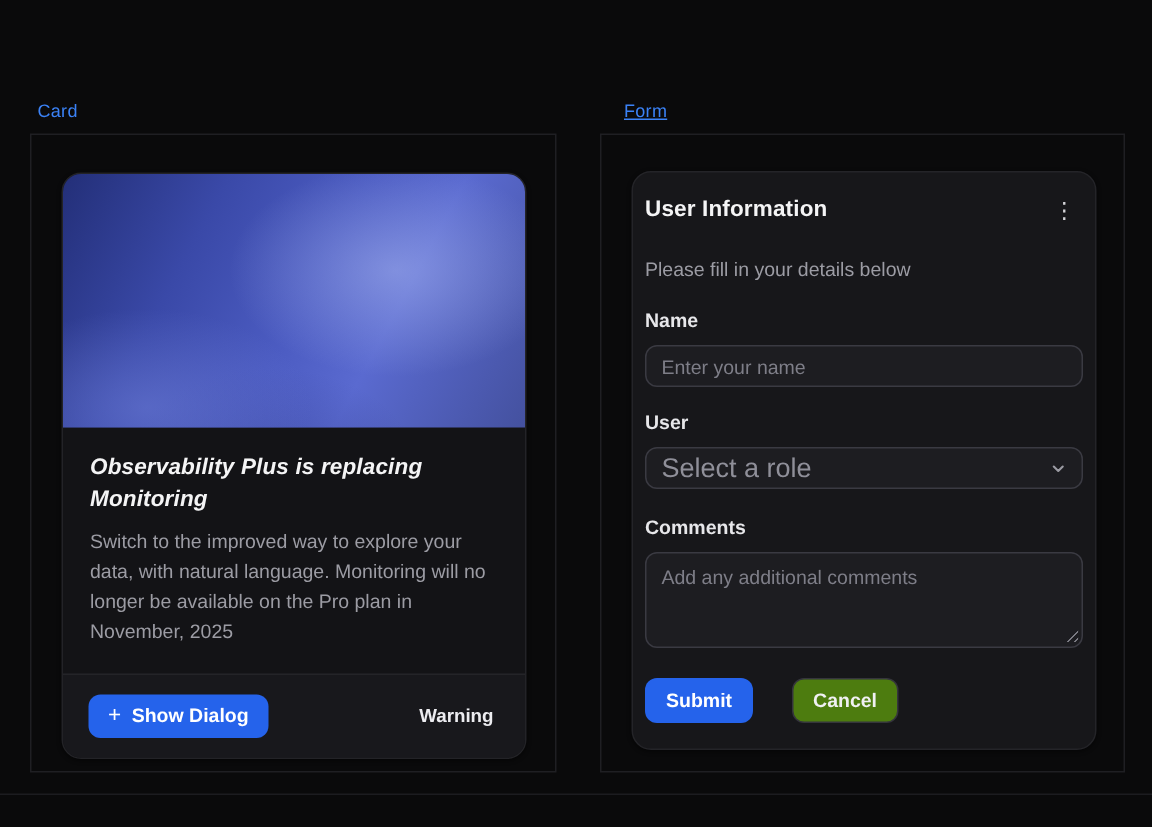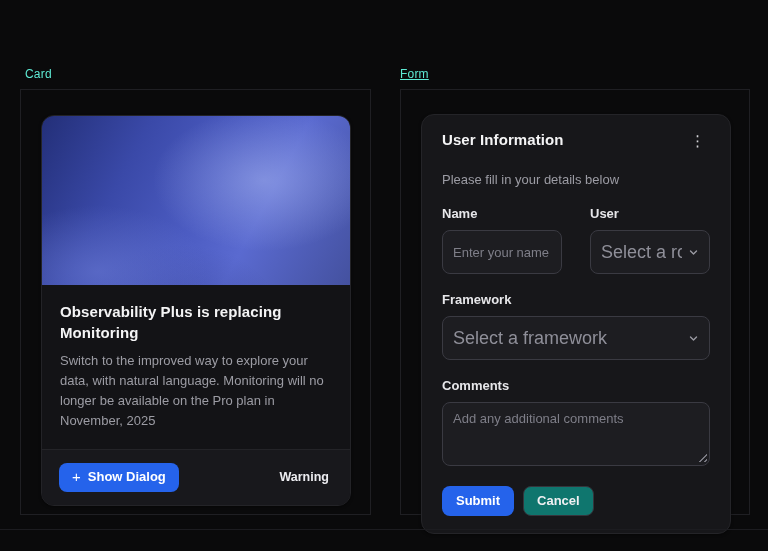--- a/index.html
+++ b/index.html
@@ -8,21 +8,21 @@
     background:#0a0a0b;
     font-family:"Liberation Sans", sans-serif;
     position:relative;
     overflow:hidden;
     -webkit-font-smoothing:antialiased;
   }
 
   .section-label {
     position:absolute;
     font-size:12px;
-    color:#5eead4;
+    color:#3b82f6;
     letter-spacing:.2px;
   }
   .demo-box {
     position:absolute;
     border:1px solid #1f1f23;
     background:transparent;
   }
 
   
   #card-section-label { left:25px; top:67px; }
@@ -40,21 +40,21 @@
     height:169px;
     background:
       radial-gradient(ellipse 60% 70% at 72% 38%, rgba(170,184,240,.50), transparent 60%),
       radial-gradient(ellipse 55% 60% at 18% 92%, rgba(108,124,214,.55), transparent 65%),
       radial-gradient(ellipse 45% 55% at 45% 115%, rgba(60,72,160,.6), transparent 70%),
       linear-gradient(118deg, #232f78 0%, #3a49a8 28%, #4c5cc2 52%, #5a6ad0 68%, #44519f 100%);
   }
   .card-body { padding:16px 18px 17px; }
   .card-title {
     font-size:15px; font-weight:700; color:#f4f4f5;
-    line-height:1.4; letter-spacing:.1px; max-width:250px;
+    line-height:1.4; letter-spacing:.1px; max-width:250px;font-style:italic;
   }
   .card-desc {
     margin-top:8px; font-size:13px; color:#9c9ca4; line-height:1.55;
   }
   .card-footer {
     display:flex; justify-content:space-between; align-items:center;
     padding:13px 17px;
     background:#18181c;
     border-top:1px solid #242428;
   }
@@ -66,49 +66,49 @@
     padding:7px 13px; cursor:pointer; line-height:1.15;
   }
   .plus-glyph { font-size:15px; font-weight:500; line-height:.9; }
   .btn-ghost {
     background:none; border:none; color:#ececf0;
     font-family:inherit; font-size:12.5px; font-weight:600;
     padding:6px 4px; cursor:pointer;margin-left:21px;
   }
 
   
-  #form-section-label { left:400px; top:67px;text-decoration:underline; }
+  #form-section-label { left:416px; top:67px;text-decoration:underline; }
   #form-demo { left:400px; top:89px; width:350px; height:426px; }
 
   .form-card {
     position:absolute; left:20px; top:24px; width:310px;
     background:#17171a;
     border:1px solid #242428;
     border-radius:13px;
-    padding:16px 20px 17px;
+    padding:16px 8px 17px;
     box-shadow:0 1px 3px rgba(0,0,0,.45);
   }
   .form-header { display:flex; justify-content:space-between; align-items:flex-start; }
   .form-title { font-size:15px; font-weight:700; color:#f4f4f5; letter-spacing:.1px; }
   .kebab-btn {
     background:none; border:none; cursor:pointer;
     color:#d4d4d8; font-size:15px; line-height:1;
     padding:2px 5px; border-radius:6px;
   }
   .form-subtitle { margin-top:22px; font-size:13px; color:#9c9ca4; }
 
-  .field-row { display:flex; gap:28px; margin-top:19px; }
+  .field-row { display:flex; gap:16px; margin-top:19px;flex-direction:column; }
   .field { flex:1; min-width:0; }
   .field-block { margin-top:18px; }
   .field-label {
     display:block; font-size:13px; font-weight:600;
     color:#e7e7ea; margin-bottom:9px;
   }
   .control {
-    width:100%; height:44px;
+    width:100%; height:28px;
     background:#1d1d21;
     border:1px solid #3a3a42;
     border-radius:8px;
     font-family:inherit; font-size:13px;
     padding:0 10px; color:#e7e7ea;
     outline:none;
   }
   input.control::placeholder { color:#7e7e88; }
   .select-control {
     display:flex; align-items:center; justify-content:space-between;
@@ -122,29 +122,29 @@
     height:64px; padding:7px 10px; resize:none; display:block; line-height:1.4;
   }
   textarea.control::placeholder { color:#7e7e88; }
   .resize-grip {
     position:absolute; right:3px; bottom:4px; width:9px; height:9px;
     background:repeating-linear-gradient(135deg, #84848d 0 1px, transparent 1px 3.5px);
     clip-path:polygon(100% 0, 0 100%, 100% 100%);
     opacity:.9; pointer-events:none;
   }
 
-  .btn-row { display:flex; gap:9px; margin-top:20px; }
+  .btn-row { display:flex; gap:26px; margin-top:20px; }
   .btn-submit {
     background:#2563eb; color:#fff;
     font-family:inherit; font-size:13px; font-weight:700;
     border:none; border-radius:8px; padding:7px 14px;
     cursor:pointer; line-height:1.2;
   }
   .btn-cancel {
-    background:#0f766e; color:#f0f0f2;
+    background:#4d7c0f; color:#f0f0f2;
     font-family:inherit; font-size:13px; font-weight:700;
     border:1px solid #35353c; border-radius:8px; padding:6px 13px;
     cursor:pointer; line-height:1.2;
   }
 
   .bottom-divider {
     position:absolute; left:0; top:529px; width:768px; height:1px;
     background:#1c1c20;
   }
 </style>
@@ -190,29 +190,20 @@
         <label class="field-label">User</label>
         <div class="control select-control">
           <span class="select-value">Select a role</span>
           <svg class="chevron" width="11" height="11" viewBox="0 0 11 11">
             <path d="M2.5 4 L5.5 7 L8.5 4" fill="none" stroke="#9a9aa2" stroke-width="1.4" stroke-linecap="round" stroke-linejoin="round"></path>
           </svg>
         </div>
       </div>
     </div>
 
-    <div class="field-block">
-      <label class="field-label">Framework</label>
-      <div class="control select-control">
-        <span class="select-value">Select a framework</span>
-        <svg class="chevron" width="11" height="11" viewBox="0 0 11 11">
-          <path d="M2.5 4 L5.5 7 L8.5 4" fill="none" stroke="#9a9aa2" stroke-width="1.4" stroke-linecap="round" stroke-linejoin="round"></path>
-        </svg>
-      </div>
-    </div>
 
     <div class="field-block">
       <label class="field-label">Comments</label>
       <div class="textarea-wrap">
         <textarea class="control" placeholder="Add any additional comments" style=""></textarea>
         <span class="resize-grip"></span>
       </div>
     </div>
 
     <div class="btn-row">

